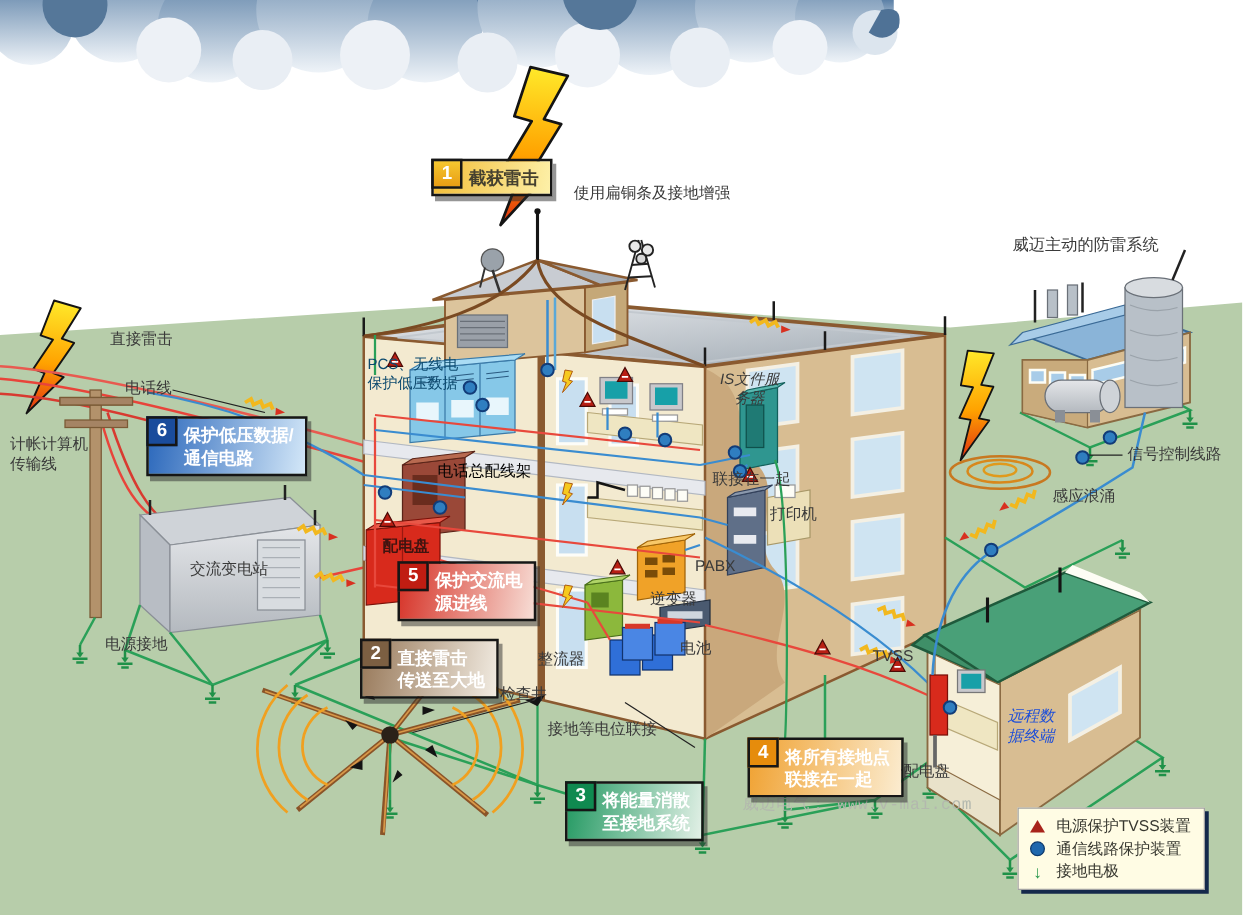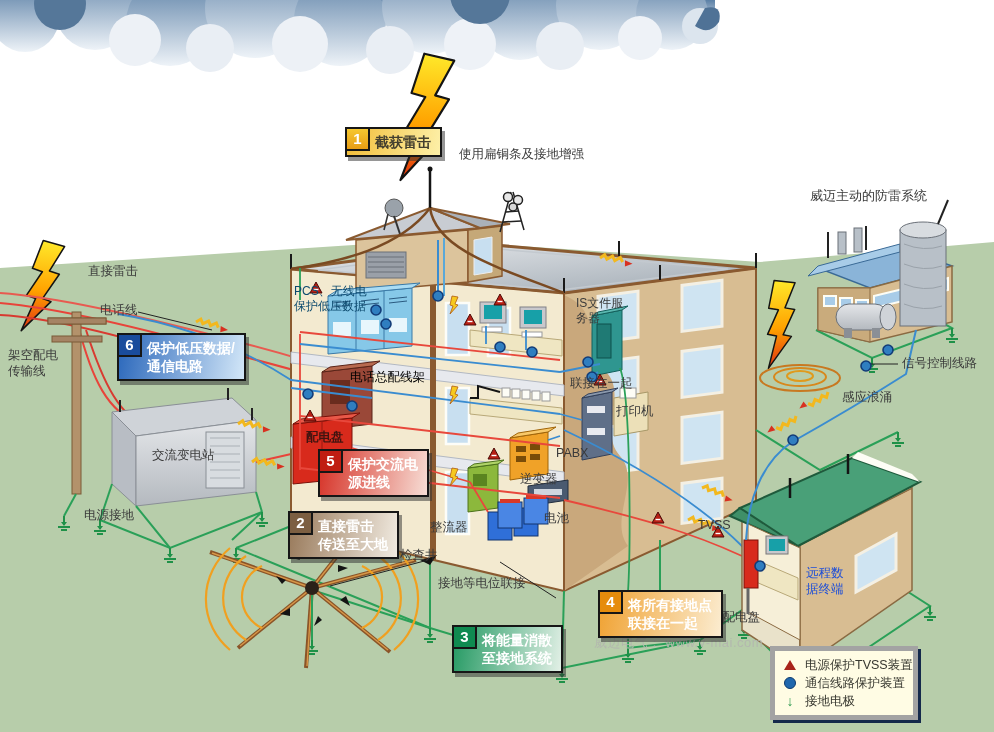--- a/index.html
+++ b/index.html
@@ -1,40 +1,40 @@
 <!DOCTYPE html>
 <html><head>
 <meta charset="utf-8">
 <style>
   html,body{margin:0;padding:0;background:#fff;}
   #stage{position:relative;width:994px;height:732px;overflow:hidden;background:#fff;
          font-family:"Liberation Sans",sans-serif;}
   #art{position:absolute;left:0;top:0;}
   .lbl{position:absolute;font-size:12.5px;line-height:1.25;color:#3a3a3a;white-space:nowrap;}
-  .lbl.c{text-align:left;}
+  .lbl.c{text-align:center;font-style:italic;}
   .lbl.sm{font-size:12px;}
-  .watermark{position:absolute;font-size:13px;color:#b3b8ae;letter-spacing:.5px;}
+  .watermark{position:absolute;font-size:13px;color:#b3b8ae;letter-spacing:.5px;font-family:Liberation Mono, monospace;}
   .callout{position:absolute;border:2px solid #161616;box-shadow:3px 4px 0 rgba(45,45,45,.5);
            padding:4px 9px 4px 28px;font-size:14px;font-weight:bold;line-height:18px;color:#fff;}
   .callout .num{position:absolute;left:-2px;top:-2px;width:21px;height:20px;border:2px solid #161616;
            display:flex;align-items:center;justify-content:center;font-size:15px;color:#fff;}
   .co1{background:linear-gradient(100deg,#f2bd38,#fdf0a8);color:#45402f;}
   .co1 .num{background:linear-gradient(#f6c830,#e89d14);}
   .co2{background:linear-gradient(100deg,#98795a,#f1ebe1);}
   .co2 .num{background:#7c5f42;}
   .co3{background:linear-gradient(100deg,#239962,#e2f0e6);}
   .co3 .num{background:#0f8a50;}
   .co4{background:linear-gradient(100deg,#f0a232,#fbecd0);}
   .co4 .num{background:#e68c0c;}
   .co5{background:linear-gradient(100deg,#d63227,#f7ddd5);}
   .co5 .num{background:#c01d12;}
   .co6{background:linear-gradient(100deg,#2a67bb,#d3e7f8);}
   .co6 .num{background:#1a4c9c;}
-  .legend{position:absolute;background:#fffce4;border:5px solid #a3a3a3;box-shadow:3px 3px 0 #14294b;
-          padding:5px 0 5px 8px;}
+  .legend{position:absolute;background:#fffce4;border:1px solid #a3a3a3;box-shadow:3px 3px 0 #14294b;
+          padding:5px 10px 5px 8px;margin-left:44px;}
   .legend .row{display:flex;align-items:center;gap:8px;height:18px;font-size:12.5px;color:#37372f;}
   .ic{width:14px;display:flex;align-items:center;justify-content:center;}
   .ic-tri{width:0;height:0;border-left:6px solid transparent;border-right:6px solid transparent;
           border-bottom:10px solid #a8231a;}
   .ic-circ{width:10px;height:10px;border-radius:50%;background:#1f67ad;border:1px solid #0c3a6e;}
   .ic-arrow{color:#2f9a50;font-size:14px;font-weight:bold;line-height:14px;}
 </style>
 </head>
 <body>
 
@@ -525,21 +525,21 @@
     <use href="#commdev" x="866" y="366"></use>
         <use href="#commdev" x="793" y="440"></use>
   </g>
 </svg>
 
 <div class="lbl" style="left:459px;top:147px">使用扁铜条及接地增强</div>
 <div class="lbl" style="left:810px;top:188px;font-size:13px">威迈主动的防雷系统</div>
 <div class="lbl" style="left:88px;top:264px">直接雷击</div>
 <div class="lbl" style="left:100px;top:303px">电话线</div>
 <div class="lbl" style="left:8px;top:348px">
-  <span>架空配电</span><br>
+  <span>计帐计算机</span><br>
   <span>传输线</span>
 </div>
 <div class="lbl" style="left:152px;top:448px">交流变电站</div>
 <div class="lbl" style="left:84px;top:508px">电源接地</div>
 <div class="lbl sm" style="left:294px;top:284px;color:#0c4a6e">
   <span>PCS、无线电</span><br>
   <span>保护低压数据</span>
 </div>
 <div class="lbl sm c" style="left:576px;top:296px">
   <span>IS文件服</span><br>

